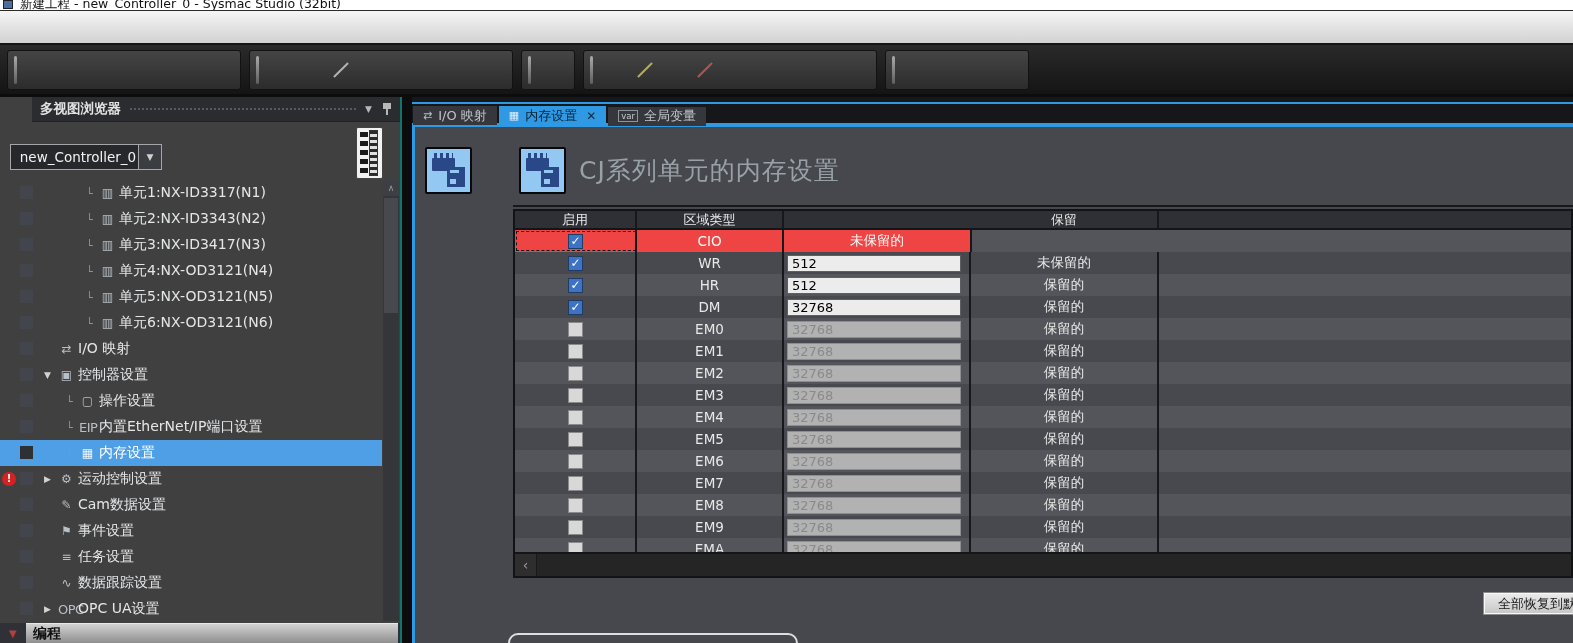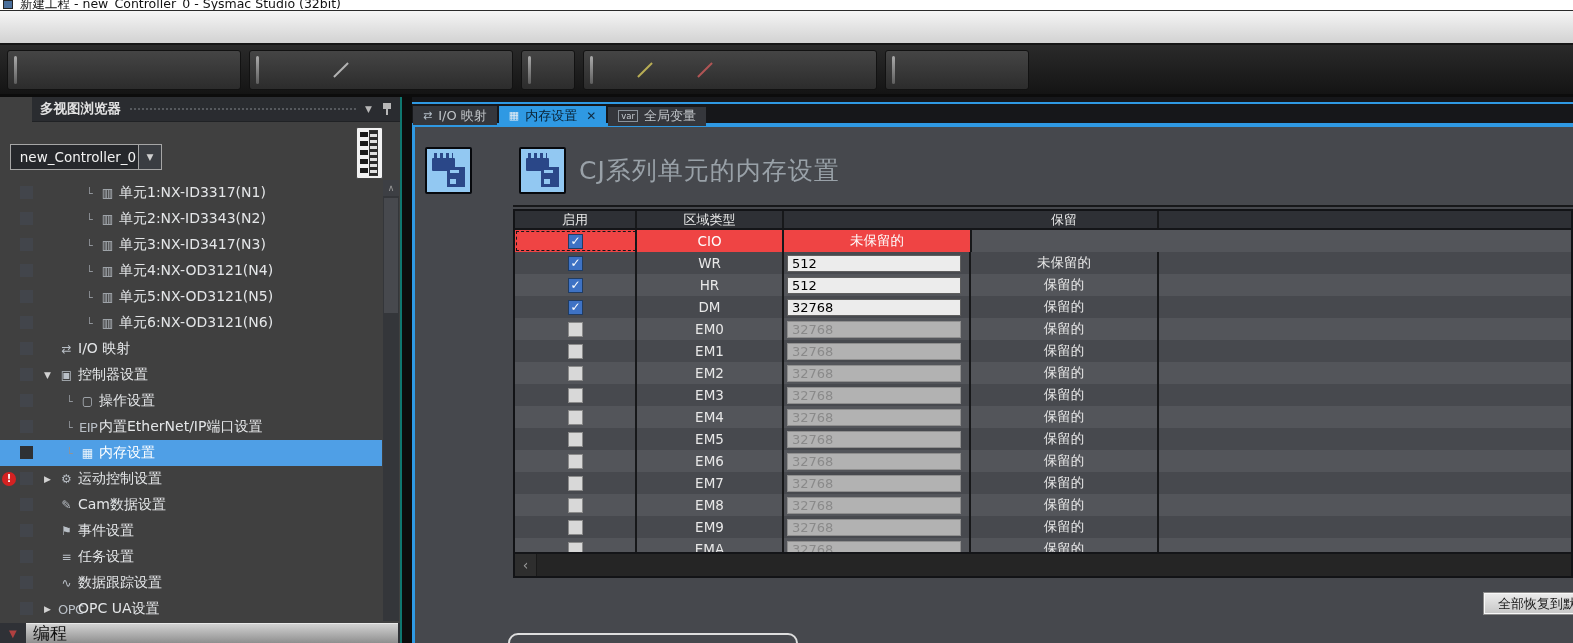--- a/index.html
+++ b/index.html
@@ -71,21 +71,21 @@
   .tree-row.selected .t-ico { color:#eaf3fb; }
   .t-label { white-space:nowrap; }
 
   .side-sb { position:absolute; right:1px; top:83px; bottom:22px; width:16px; background:#34363a; }
   .side-sb .up { height:16px; background:#3d3f44; color:#9a9a9a; font-size:9px; text-align:center; line-height:16px; }
   .side-sb .thumb { position:absolute; left:1px; right:1px; top:18px; height:115px; background:#47494e; }
 
   .prog-bar { position:absolute; left:0; right:0; bottom:0; height:20px; background:#2f3136; display:flex; }
   .prog-arrow { width:26px; display:flex; align-items:center; padding-left:9px; color:#b04040; font-size:10px; }
   .prog-label { flex:1; margin-right:2px; background:linear-gradient(#d2d2d2,#8f8f8f); border-top:1px solid #e8e8e8;
-    color:#101010; font-size:17px; font-weight:normal; line-height:19px; padding-left:7px; }
+    color:#101010; font-size:14px; font-weight:bold; line-height:19px; padding-left:7px; }
 
   
   .tabstrip { position:absolute; left:0; right:0; top:0; height:30px; background:#16171a;
     border-bottom:4px solid #2f99e3; padding:7px 0 0 1px; }
   .tabstrip::before { content:''; position:absolute; top:5px; left:0; right:0; height:2px; background:#2f99e3; }
   .tab { position:relative; height:19px; display:inline-flex; align-items:center; padding:0 10px; gap:6px;
     margin-right:2px; background:#35373c; color:#c0c4c8; font-size:13px; }
   .tab.active { background:#2f99e3; color:#0a2336; }
   .tab .t-icon { font-size:11px; color:#b4bec8; }
   .tab.active .t-icon { color:#e2ecf4; }

